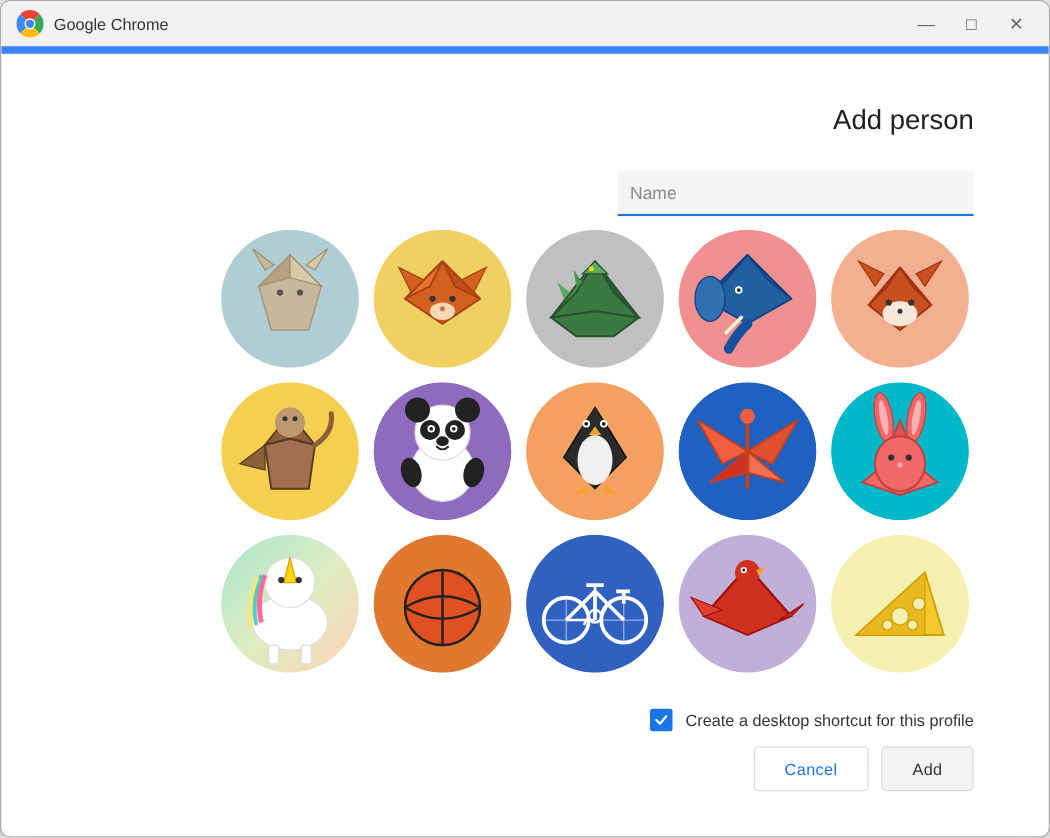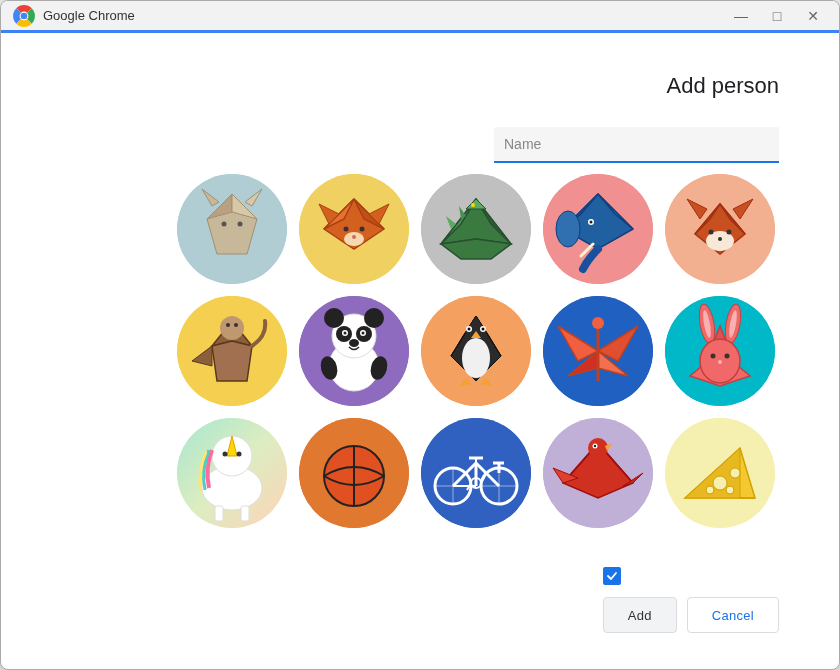--- a/index.html
+++ b/index.html
@@ -22,26 +22,26 @@
       border: 1px solid #aaa;
       border-radius: 8px;
       display: flex;
       flex-direction: column;
       box-shadow: 0 4px 20px rgba(0,0,0,0.3);
       overflow: hidden;
     }
 
     
     .title-bar {
-      height: 32px;
+      height: 42px;
       background: #f2f2f2;
       display: flex;
       align-items: center;
       padding: 0 12px;
-      border-bottom: 3px solid #3b82f6;
+      border-bottom: 6px solid #3b82f6;
       flex-shrink: 0;
     }
 
     .title-bar-logo {
       width: 22px;
       height: 22px;
       margin-right: 8px;
       flex-shrink: 0;
     }
 
@@ -571,21 +571,22 @@
       </div>
     </div>
 
     <div class="bottom-area">
       <div class="checkbox-row">
         <div class="checkbox-custom">
           <svg viewBox="0 0 12 12" xmlns="http://www.w3.org/2000/svg">
             <polyline points="2,6 5,9 10,3" stroke="white" stroke-width="1.8" fill="none" stroke-linecap="round" stroke-linejoin="round"></polyline>
           </svg>
         </div>
+        <span class="checkbox-label">Create a desktop shortcut for this profile</span>
       </div>
 
       <div class="button-row">
+        <button class="btn btn-cancel">Cancel</button>
         <button class="btn btn-add">Add</button>
-        <button class="btn btn-cancel">Cancel</button>
       </div>
     </div>
   </div>
 </div>
 
 </body></html>

